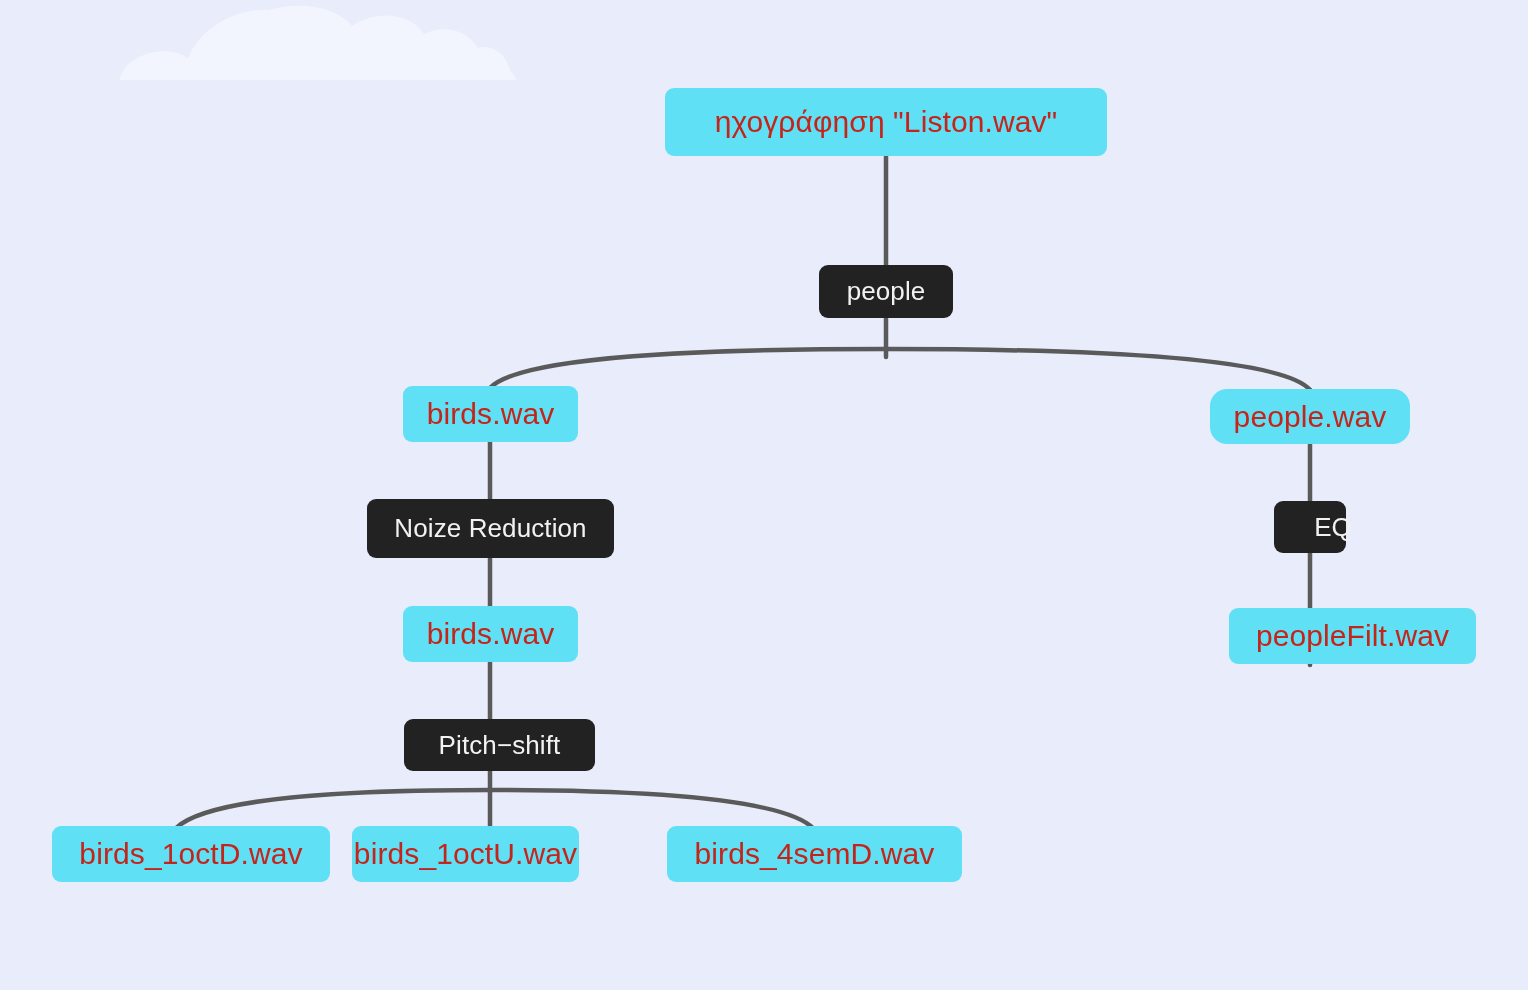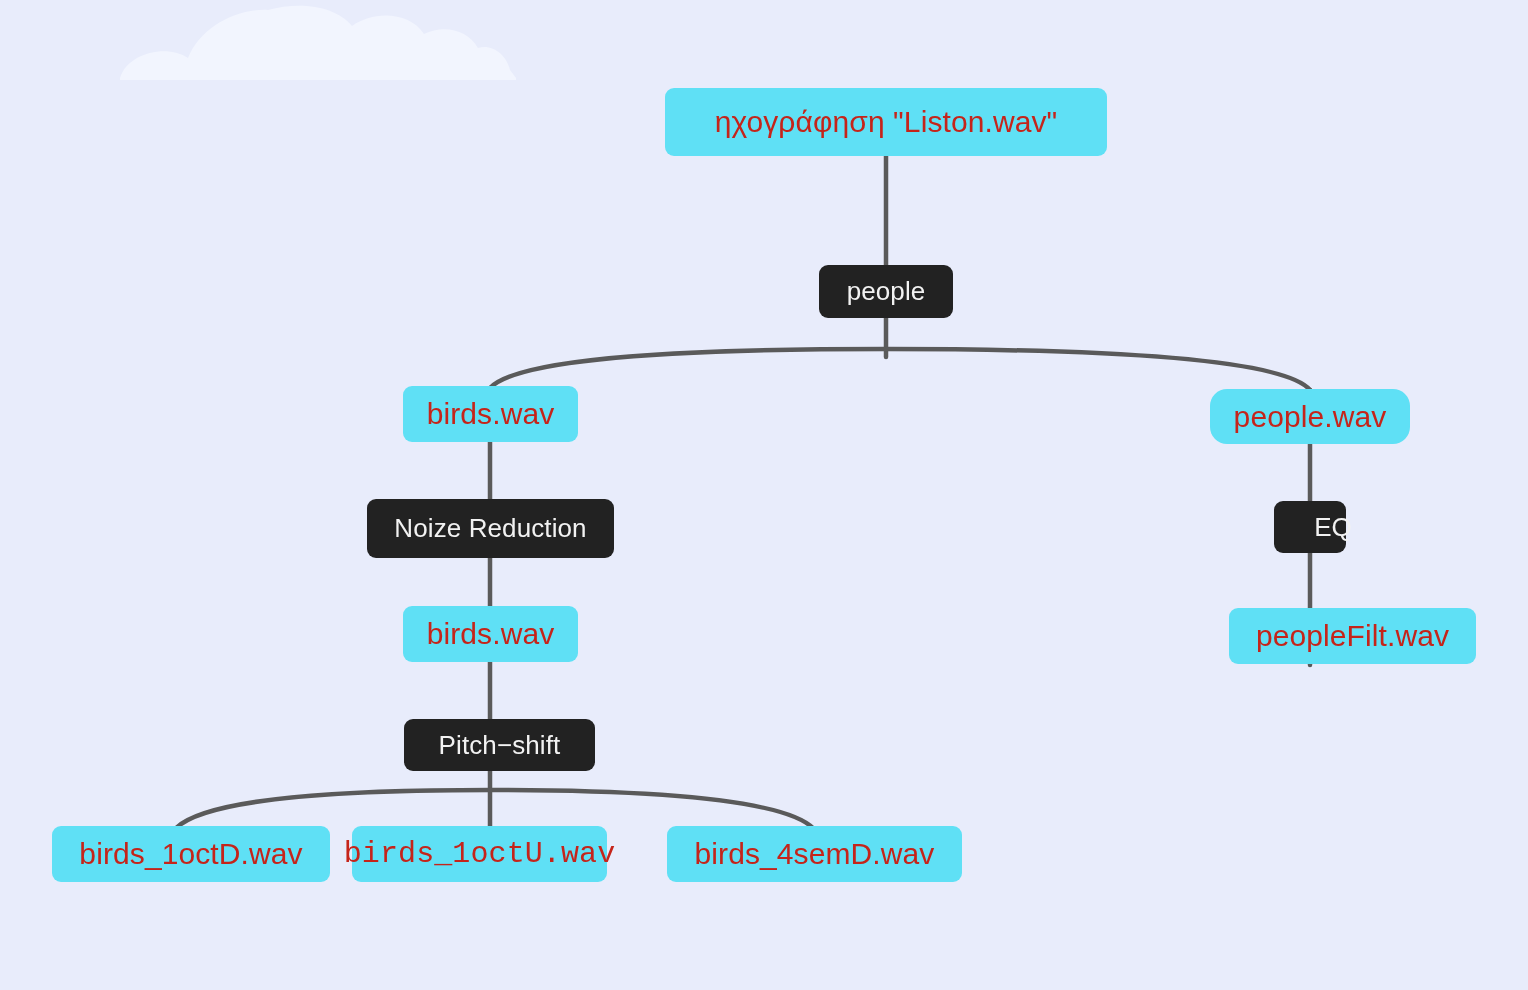--- a/index.html
+++ b/index.html
@@ -123,21 +123,21 @@
   </div>
 
   <div class="node node-op" style="left:404px; top:719px; width:191px; height:52px;">
     <span>Pitch−shift</span>
   </div>
 
   <div class="node node-file" style="left:37px; top:826px; width:278px; height:56px;margin-left:15px;">
     <span>birds_1octD.wav</span>
   </div>
 
-  <div class="node node-file" style="left:352px; top:826px; width:255px; height:56px;font-family:Liberation Mono, monospace;">
+  <div class="node node-file" style="left:352px; top:826px; width:227px; height:56px;">
     <span>birds_1octU.wav</span>
   </div>
 
   <div class="node node-file" style="left:667px; top:826px; width:295px; height:56px;">
     <span>birds_4semD.wav</span>
   </div>
 
 </div>
 
 </body></html>

